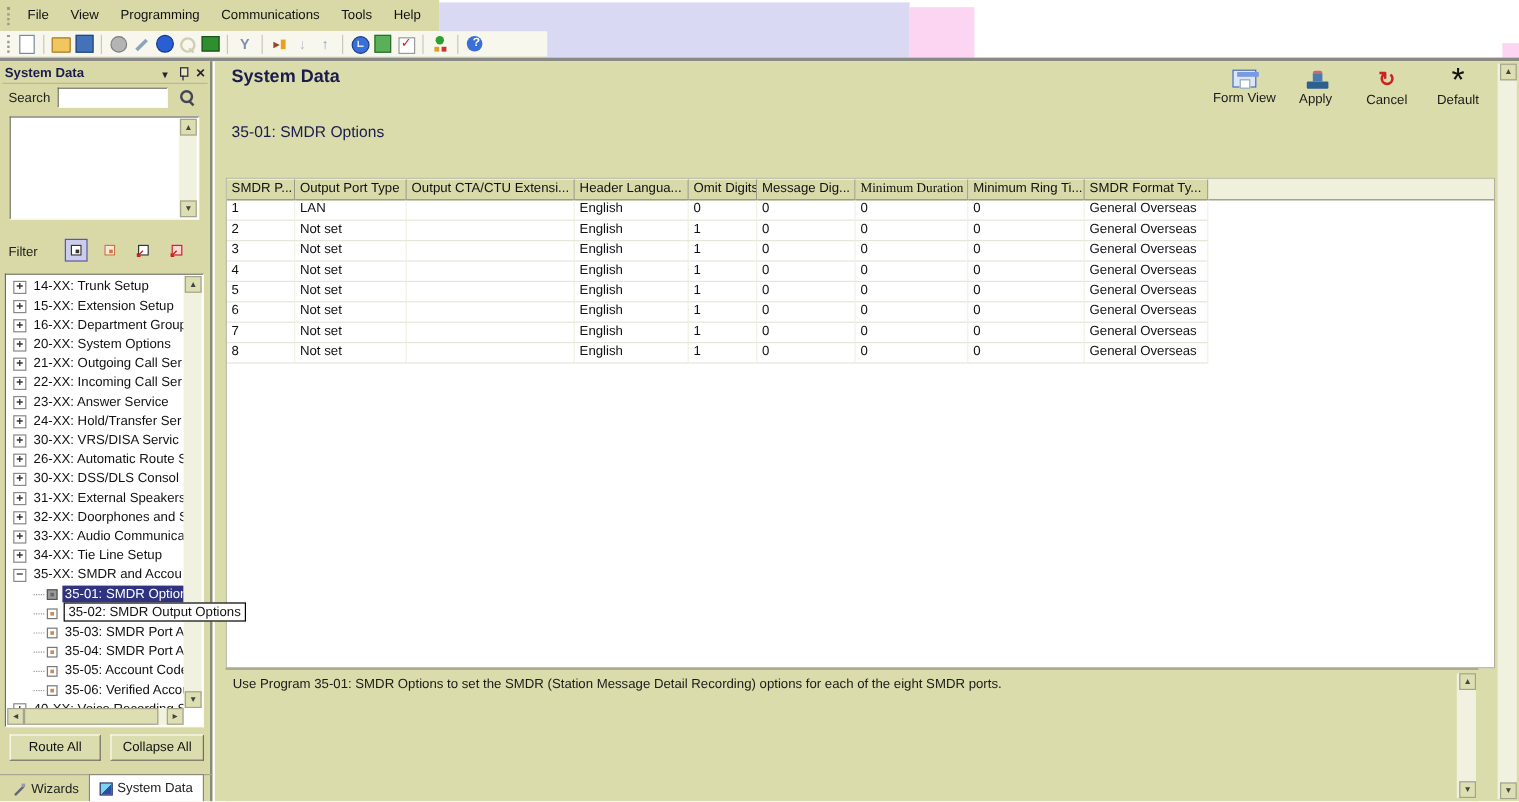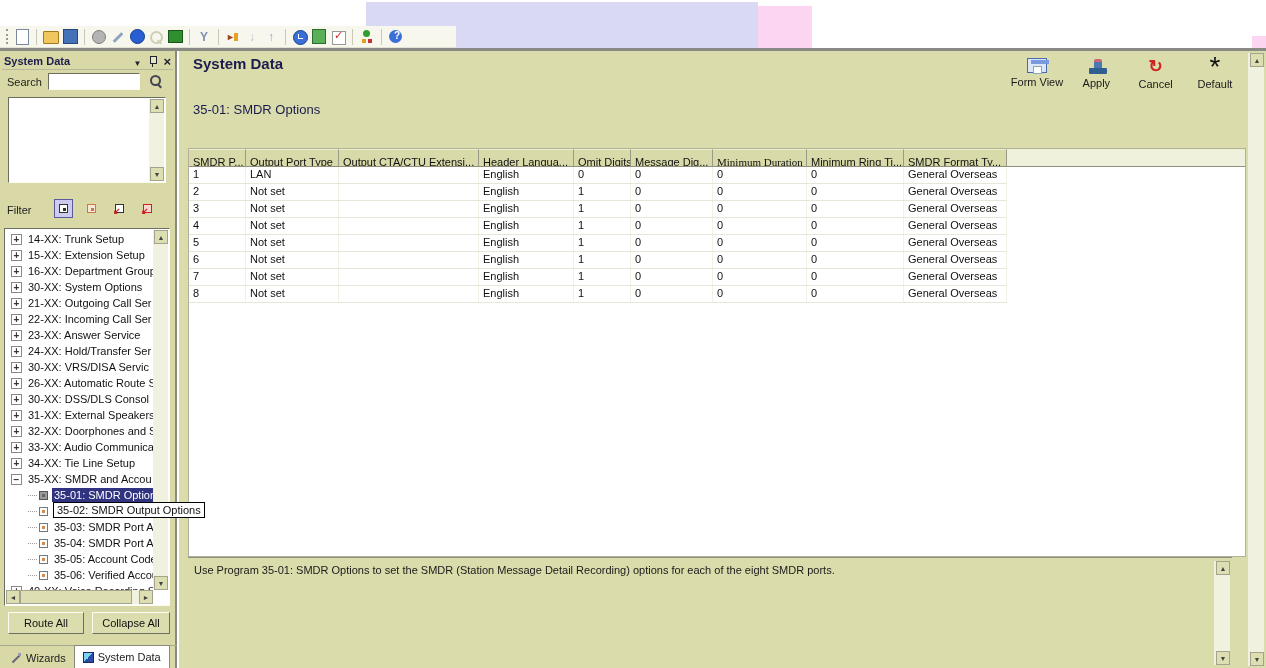--- a/index.html
+++ b/index.html
@@ -156,41 +156,52 @@
   .icon-form-view::before { content:""; position: absolute; top: 1px; left: 3px; width: 18px; height: 4px; background: #7a9ae0; }
   .icon-form-view::after { content:""; position: absolute; top: 7px; left: 5px; width: 7px; height: 6px; background: #fff; border: 1px solid #8aa; }
   .icon-apply-stamp { width: 20px; height: 16px; }
   .icon-apply-stamp::before { content:""; position: absolute; bottom: 0; left: 3px; width: 18px; height: 6px; background: #2e5f8f; border-radius: 1px; }
   .icon-apply-stamp::after { content:""; position: absolute; top: 1px; left: 8px; width: 8px; height: 9px; background: linear-gradient(#cc6677 0 3px, #4a7ab0 3px); border-radius: 2px 2px 0 0; }
   .icon-cancel-undo::before { content:"\21BB"; color: #cc2222; font-size: 17px; font-weight: bold; line-height: 16px; }
   .icon-default-asterisk::before { content:"*"; font-size: 28px; line-height: 30px; color: #111; }
   .grid-area { position: absolute; left: 188px; top: 148px; width: 1058px; height: 409px; background: #fff; border: 1px solid #b0b09c; overflow: hidden; }
   .thead { display: flex; height: 18px; }
   .th {
-    padding: 6px 4px; font-size: 11px; color: #111; background: var(--grid-header,#d9daa9);
+    padding: 1px 4px; font-size: 11px; color: #111; background: var(--grid-header,#d9daa9);
     border-right: 1px solid #9a9a88; border-bottom: 1px solid #8f8f7c; border-top: 1px solid #eef0c8;
     white-space: nowrap; overflow: hidden; flex: none;
   }
   .th-filler { flex: 1; background: #f0f1dd; border-bottom: 1px solid #8f8f7c; border-top: 1px solid #eef0c8; }
   .trow { display: flex; height: 17px; border-bottom: 1px solid #e7e7d9; width: 818px; }
   .td { padding: 1px 4px; font-size: 11px; color: #111; border-right: 1px solid #f1f1e6; white-space: nowrap; overflow: hidden; flex: none; }
   .desc-panel { position: absolute; left: 188px; top: 557px; width: 1044px; height: 111px; background: var(--panel,#dadcab); border-top: 1px solid #8f8f7c; }
   .desc-text { position: absolute; left: 6px; top: 5px; right: 30px; font-size: 11px; color: #1a1a1a; line-height: 14px; }
   .desc-scroll { position: absolute; right: 2px; top: 3px; bottom: 3px; width: 16px; background: var(--scroll-track,#f1f1e0); }
   .outer-scrollbar { position: absolute; left: 1248px; top: 53px; width: 16px; height: 613px; background: var(--scroll-track,#f1f1e0); }
 </style>
 </head>
 <body>
 
 <div class="app">
 
   <div class="patch patch-lav"></div>
   <div class="patch patch-pink"></div>
   <div class="patch patch-pink2"></div>
 
+  <div class="menubar">
+    <span class="grip"></span>
+    <span class="mb-items">
+        <span class="menu-item">File</span>
+        <span class="menu-item">View</span>
+        <span class="menu-item">Programming</span>
+        <span class="menu-item">Communications</span>
+        <span class="menu-item">Tools</span>
+        <span class="menu-item">Help</span>
+      </span>
+  </div>
 
   <div class="toolbar">
     <span class="grip"></span>
     <span class="tb-items">
         <span class="tb-icon icon-new-document"></span>
         <span class="tb-sep"></span>
         <span class="tb-icon icon-open-folder"></span>
         <span class="tb-icon icon-save"></span>
         <span class="tb-sep"></span>
         <span class="tb-icon icon-settings-gear"></span>
@@ -400,21 +411,21 @@
           <div class="tree-item">
             <span class="ebox">+</span>
             <span class="tlabel">15-XX: Extension Setup</span>
           </div>
           <div class="tree-item">
             <span class="ebox">+</span>
             <span class="tlabel">16-XX: Department Group</span>
           </div>
           <div class="tree-item">
             <span class="ebox">+</span>
-            <span class="tlabel">30-XX: System Options</span>
+            <span class="tlabel">20-XX: System Options</span>
           </div>
           <div class="tree-item">
             <span class="ebox">+</span>
             <span class="tlabel">21-XX: Outgoing Call Ser</span>
           </div>
           <div class="tree-item">
             <span class="ebox">+</span>
             <span class="tlabel">22-XX: Incoming Call Ser</span>
           </div>
           <div class="tree-item">

